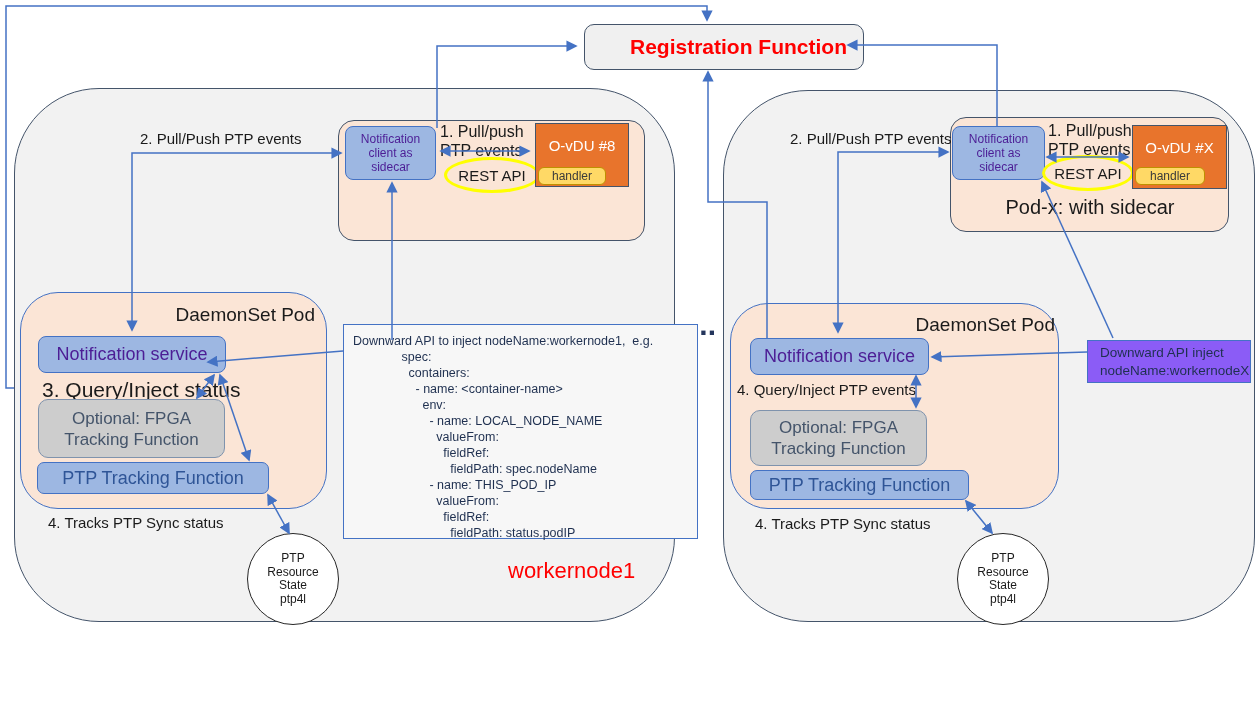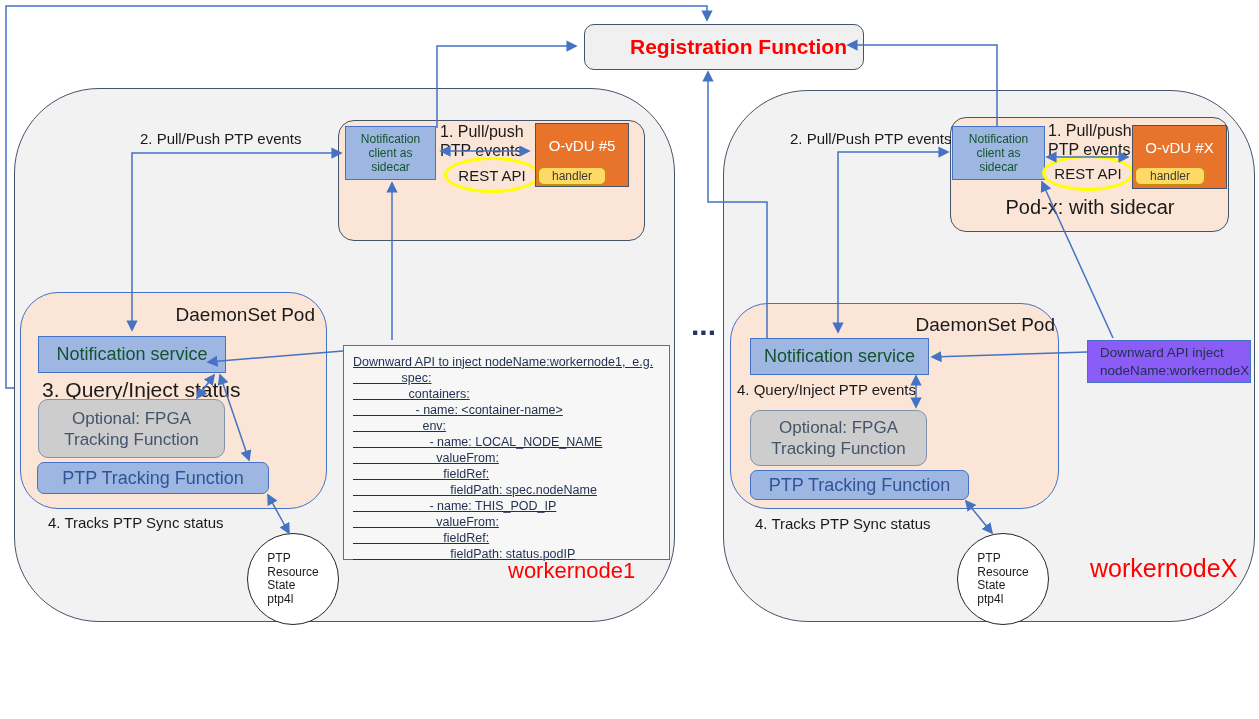--- a/index.html
+++ b/index.html
@@ -1,33 +1,33 @@
 <!DOCTYPE html>
 <html><head>
 <meta charset="utf-8">
 <style>
   html,body{margin:0;padding:0;background:#fff;font-family:"Liberation Sans",sans-serif;}
   #stage{position:relative;width:1259px;height:719px;background:#fff;overflow:hidden;}
   .abs{position:absolute;}
   .node{background:#f2f2f2;border:1.6px solid #44546a;border-radius:85px;z-index:1;}
   .pod{background:#fbe5d6;border:1.6px solid #44546a;border-radius:16px;z-index:2;}
   .dset{background:#fbe5d6;border:1.6px solid #4472c4;border-radius:38px;z-index:2;}
-  .bluebox{background:#9db7e2;border:1.6px solid #4472c4;border-radius:0;z-index:6;
-           display:flex;align-items:center;justify-content:center;color:#14532d;}
+  .bluebox{background:#9db7e2;border:1.6px solid #4472c4;border-radius:8px;z-index:6;
+           display:flex;align-items:center;justify-content:center;color:#4c1d95;}
   .graybox{background:#cdcdcd;border:1.6px solid #7f93ad;border-radius:10px;z-index:6;
            display:flex;align-items:center;justify-content:center;color:#44546a;text-align:center;}
   .ovdu{background:#e8742c;border:1px solid #44546a;z-index:6;color:#fff;text-align:center;}
   .handler{background:#ffd966;border:1px solid #bf9000;border-radius:6px;color:#3b3b3b;
            display:flex;align-items:center;justify-content:center;z-index:7;}
   .ellipse{border:3px solid #ffff00;border-radius:50%;z-index:6;display:flex;align-items:center;justify-content:center;
            color:#1a1a1a;background:transparent;}
   .lbl{color:#1a1a1a;z-index:6;white-space:pre-line;}
   .red{color:#ff0000;}
   .circle{background:#fff;border:1.6px solid #262626;border-radius:50%;z-index:6;
-          display:flex;align-items:center;justify-content:center;text-align:left;color:#1a1a1a;}
+          display:flex;align-items:center;justify-content:center;text-align:center;color:#1a1a1a;}
   .codebox{background:#f7f7f7;border:1.2px solid #4472c4;z-index:6;color:#1f3050;
            font-size:12.5px;line-height:16px;white-space:pre;padding:8px 0 0 9px;box-sizing:border-box;}
   .regbox{background:#f0f0f0;border:1.6px solid #44546a;border-radius:10px;z-index:6;
           display:flex;align-items:center;justify-content:center;}
   .whitebox{background:#8b5cf6;border:1.5px solid #4472c4;z-index:6;color:#1f3050;
             font-size:13.5px;line-height:18px;white-space:pre-line;padding:3px 12px;box-sizing:border-box;}
   svg.wires{position:absolute;left:0;top:0;z-index:10;pointer-events:none;}
 </style>
 </head>
 <body>
@@ -47,21 +47,21 @@
   <div class="abs pod" style="left:338px;top:120px;width:305px;height:119px;"></div>
   <div class="abs bluebox" style="left:345px;top:126px;width:89px;height:52px;font-size:12px;text-align:center;line-height:14px;">
     <span style="display:block;width:72px;">Notification client as sidecar</span>
   </div>
   <div class="abs lbl" style="left:440px;top:122px;width:110px;font-size:16px;line-height:19px;">1. Pull/push
 PTP events</div>
   <div class="abs ellipse" style="left:444px;top:157px;width:90px;height:30px;">
     <span style="font-size:15px;">REST API</span>
   </div>
   <div class="abs ovdu" style="left:535px;top:123px;width:92px;height:62px;">
-    <div style="margin-top:13px;font-size:15px;">O-vDU #5</div>
+    <div style="margin-top:13px;font-size:15px;">O-vDU #8</div>
     <div class="abs handler" style="left:2px;top:43px;width:66px;height:16px;font-size:12px;">
       <span>handler</span>
     </div>
   </div>
 
   <div class="abs lbl" style="left:140px;top:130px;width:180px;font-size:15px;">2. Pull/Push PTP events</div>
 
   <div class="abs dset" style="left:20px;top:292px;width:305px;height:215px;"></div>
   <div class="abs lbl" style="left:150px;top:304px;width:165px;font-size:19px;text-align:right;">DaemonSet Pod</div>
   <div class="abs bluebox" style="left:38px;top:336px;width:186px;height:35px;font-size:18px;">
@@ -75,21 +75,21 @@
   <div class="abs bluebox" style="left:37px;top:462px;width:230px;height:30px;font-size:18px;color:#2f5597;border-radius:7px;">
     <span>PTP Tracking Function</span>
   </div>
   <div class="abs lbl" style="left:48px;top:514px;width:220px;font-size:15px;">4. Tracks PTP Sync status</div>
   <div class="abs circle" style="left:247px;top:533px;width:90px;height:90px;font-size:12px;line-height:13.5px;white-space:pre-line;">
     <span>PTP
 Resource
 State
 ptp4l</span>
   </div>
-  <div class="abs codebox" style="left:343px;top:345px;width:327px;height:215px;text-decoration:underline;">Downward API to inject nodeName:workernode1,  e.g.
+  <div class="abs codebox" style="left:343px;top:324px;width:355px;height:215px;">Downward API to inject nodeName:workernode1,  e.g.
               spec:
                 containers:
                   - name: &lt;container-name&gt;
                     env:
                       - name: LOCAL_NODE_NAME
                         valueFrom:
                           fieldRef:
                             fieldPath: spec.nodeName
                       - name: THIS_POD_IP
                         valueFrom:
@@ -131,21 +131,20 @@
   </div>
   <div class="abs lbl" style="left:755px;top:515px;width:220px;font-size:15px;">4. Tracks PTP Sync status</div>
   <div class="abs circle" style="left:957px;top:533px;width:90px;height:90px;font-size:12px;line-height:13.5px;white-space:pre-line;">
     <span>PTP
 Resource
 State
 ptp4l</span>
   </div>
   <div class="abs whitebox" style="left:1087px;top:340px;width:164px;height:43px;">Downward API inject
 nodeName:workernodeX</div>
-  <div class="abs lbl red" style="left:1090px;top:554px;font-size:25px;">workernodeX</div>
 
   <svg class="wires" width="1259" height="719" viewBox="0 0 1259 719">
     <defs>
       <marker id="arr" viewBox="0 0 10 10" refX="8.5" refY="5" markerWidth="7.5" markerHeight="7.5" orient="auto-start-reverse">
         <path d="M0,0 L10,5 L0,10 z" fill="#4472c4"></path>
       </marker>
     </defs>
     <g fill="none" stroke="#4472c4" stroke-width="1.5">
 
       <path d="M 14,388 L 6,388 L 6,6 L 707,6 L 707,20" marker-end="url(#arr)"></path>

